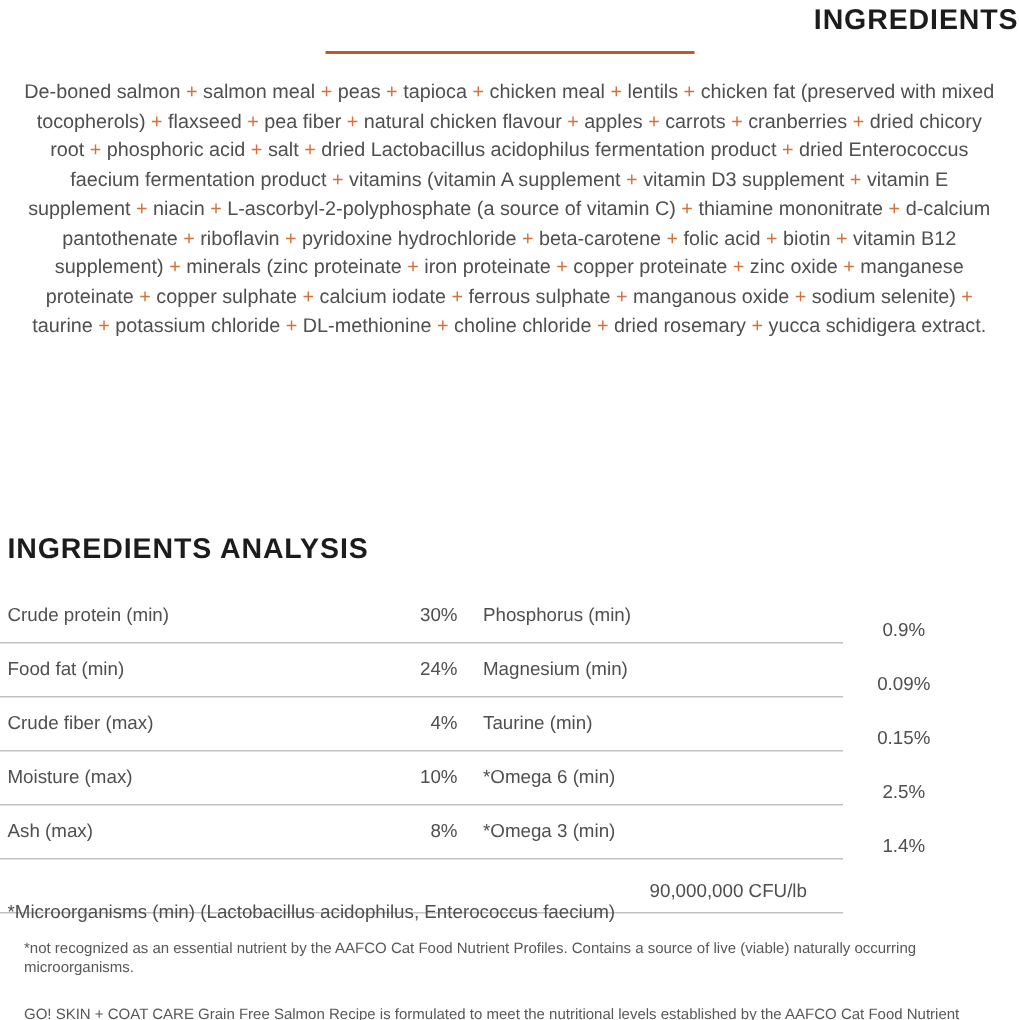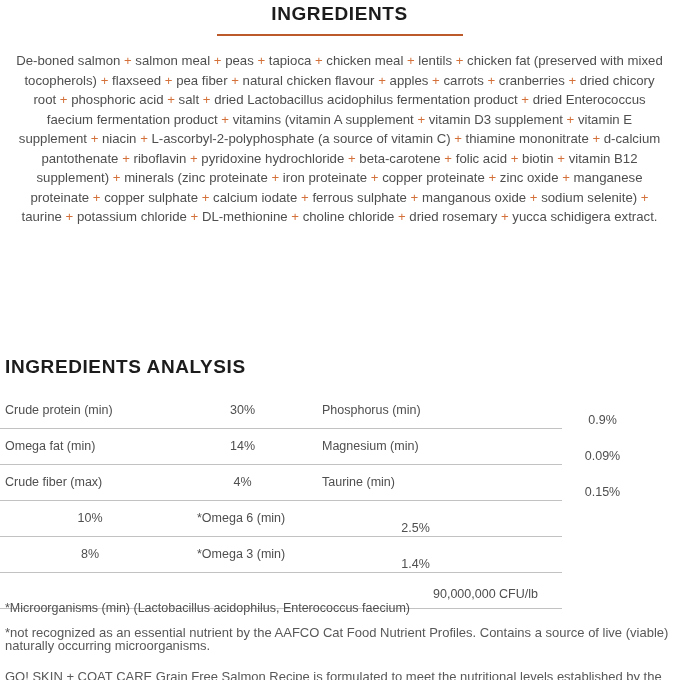--- a/index.html
+++ b/index.html
@@ -15,21 +15,21 @@
   }
 
   
   .section-title {
     margin: 0;
     font-size: 19px;
     font-weight: 700;
     letter-spacing: 0.6px;
     color: #1c1c1c;
   }
-  .section-title.centered { text-align: center; }
+  .section-title.centered { text-align: right; }
   .title-rule {
     width: 246px;
     height: 2px;
     background: #bd5a2b;
     border: none;
     margin: 9px auto 0 auto;
   }
 
   
   .ingredients-text {
@@ -54,40 +54,40 @@
   }
   .ga-row {
     display: grid;
     grid-template-columns: 180px 125px 235px 139px;
     align-items: center;
     height: 36px;
     border-bottom: 1px solid #c2c2c2;
     box-sizing: border-box;
   }
   .ga-row .cell-l1 { padding-left: 5px; }
-  .ga-row .cell-v1 { text-align: center; }
+  .ga-row .cell-v1 { text-align: right; }
   .ga-row .cell-l2 { padding-left: 17px; }
   .ga-row .cell-v2 { text-align: center; padding-right: 14px; margin-top: 20px; }
 
   .ga-row-wide {
     display: grid;
     grid-template-columns: 1fr 139px;
     align-items: center;
     height: 36px;
     border-bottom: 1px solid #c2c2c2;
     box-sizing: border-box;
   }
   .ga-row-wide .cell-label { padding-left: 5px; margin-top: 28px; }
   .ga-row-wide .cell-value { text-align: center; padding-right: 14px; }
 
   
   .footnote {
-    padding: 0 5px;
+    padding: 0 16px;
     color: #585858;
-    font-size: 13px;
+    font-size: 10px;
     line-height: 13.5px;
   }
   .footnote-1 { margin-top: 17px; }
   .footnote-2 { margin-top: 17px; width: 672px; box-sizing: border-box; }
 </style>
 </head>
 <body>
 
 <div class="page">
 
@@ -101,40 +101,42 @@
   <div class="ga-table">
 
     <div class="ga-row">
       <span class="cell-l1">Crude protein (min)</span>
       <span class="cell-v1">30%</span>
       <span class="cell-l2">Phosphorus (min)</span>
       <span class="cell-v2">0.9%</span>
     </div>
 
     <div class="ga-row">
-      <span class="cell-l1">Omega fat (min)</span>
-      <span class="cell-v1">14%</span>
+      <span class="cell-l1">Food fat (min)</span>
+      <span class="cell-v1">24%</span>
       <span class="cell-l2">Magnesium (min)</span>
       <span class="cell-v2">0.09%</span>
     </div>
 
     <div class="ga-row">
       <span class="cell-l1">Crude fiber (max)</span>
       <span class="cell-v1">4%</span>
       <span class="cell-l2">Taurine (min)</span>
       <span class="cell-v2">0.15%</span>
     </div>
 
     <div class="ga-row">
+      <span class="cell-l1">Moisture (max)</span>
       <span class="cell-v1">10%</span>
       <span class="cell-l2">*Omega 6 (min)</span>
       <span class="cell-v2">2.5%</span>
     </div>
 
     <div class="ga-row">
+      <span class="cell-l1">Ash (max)</span>
       <span class="cell-v1">8%</span>
       <span class="cell-l2">*Omega 3 (min)</span>
       <span class="cell-v2">1.4%</span>
     </div>
 
     <div class="ga-row-wide">
       <span class="cell-label">*Microorganisms (min) (Lactobacillus acidophilus, Enterococcus faecium)</span>
       <span class="cell-value">90,000,000 CFU/lb</span>
     </div>
 

